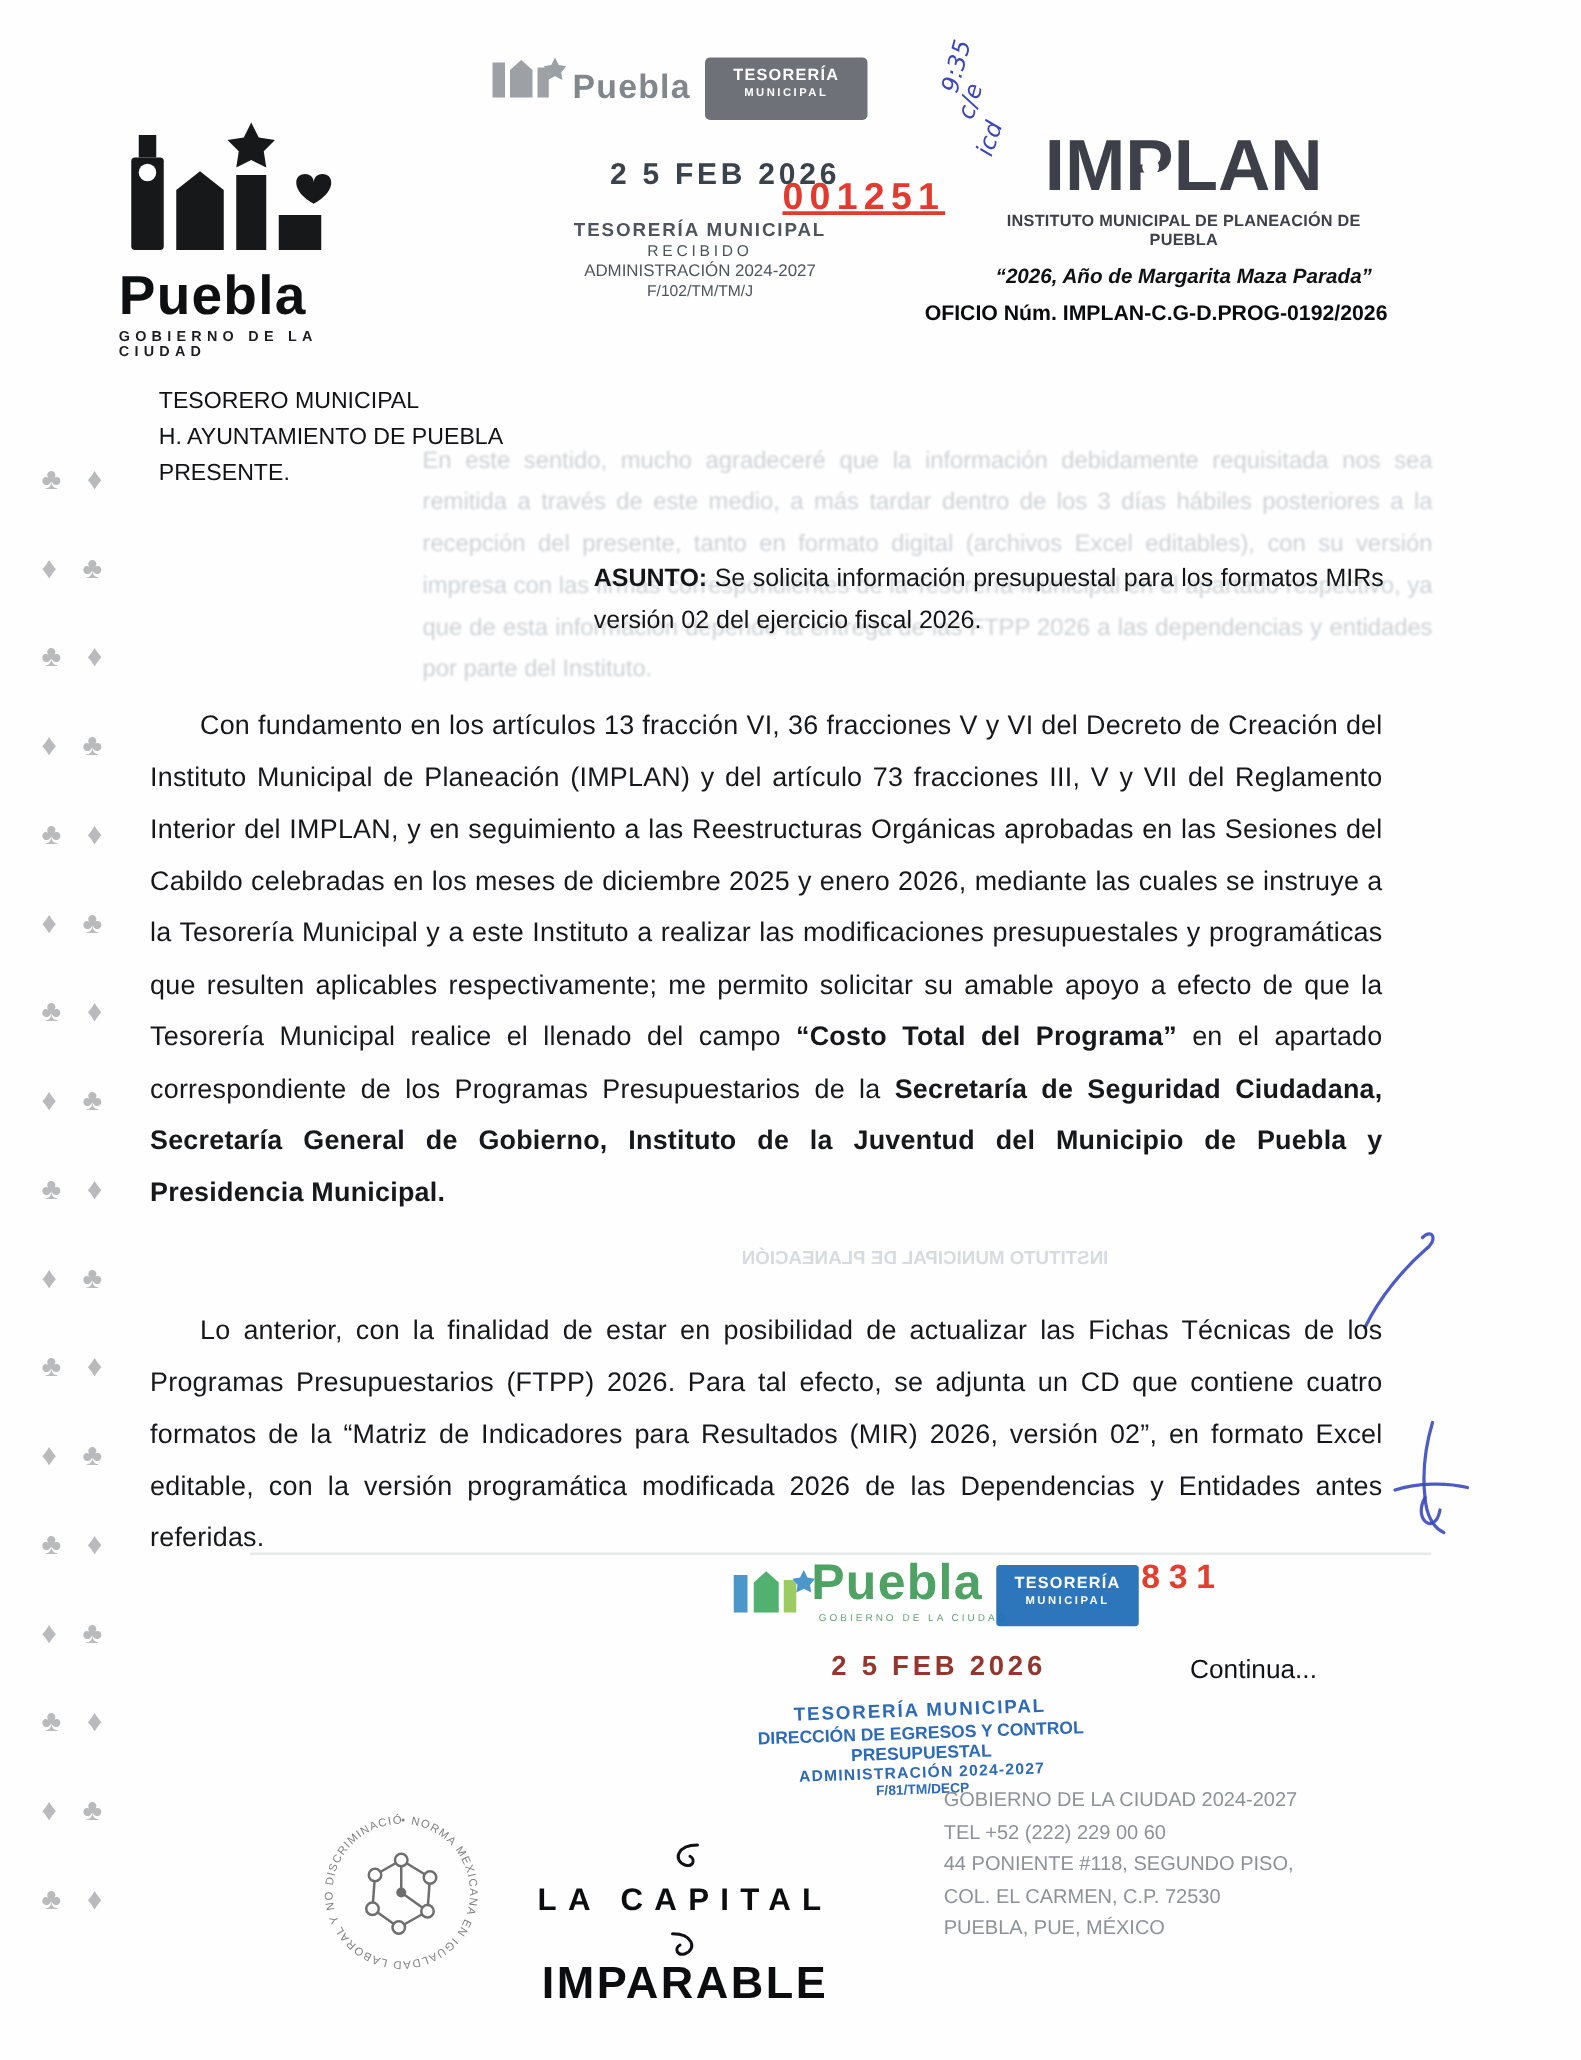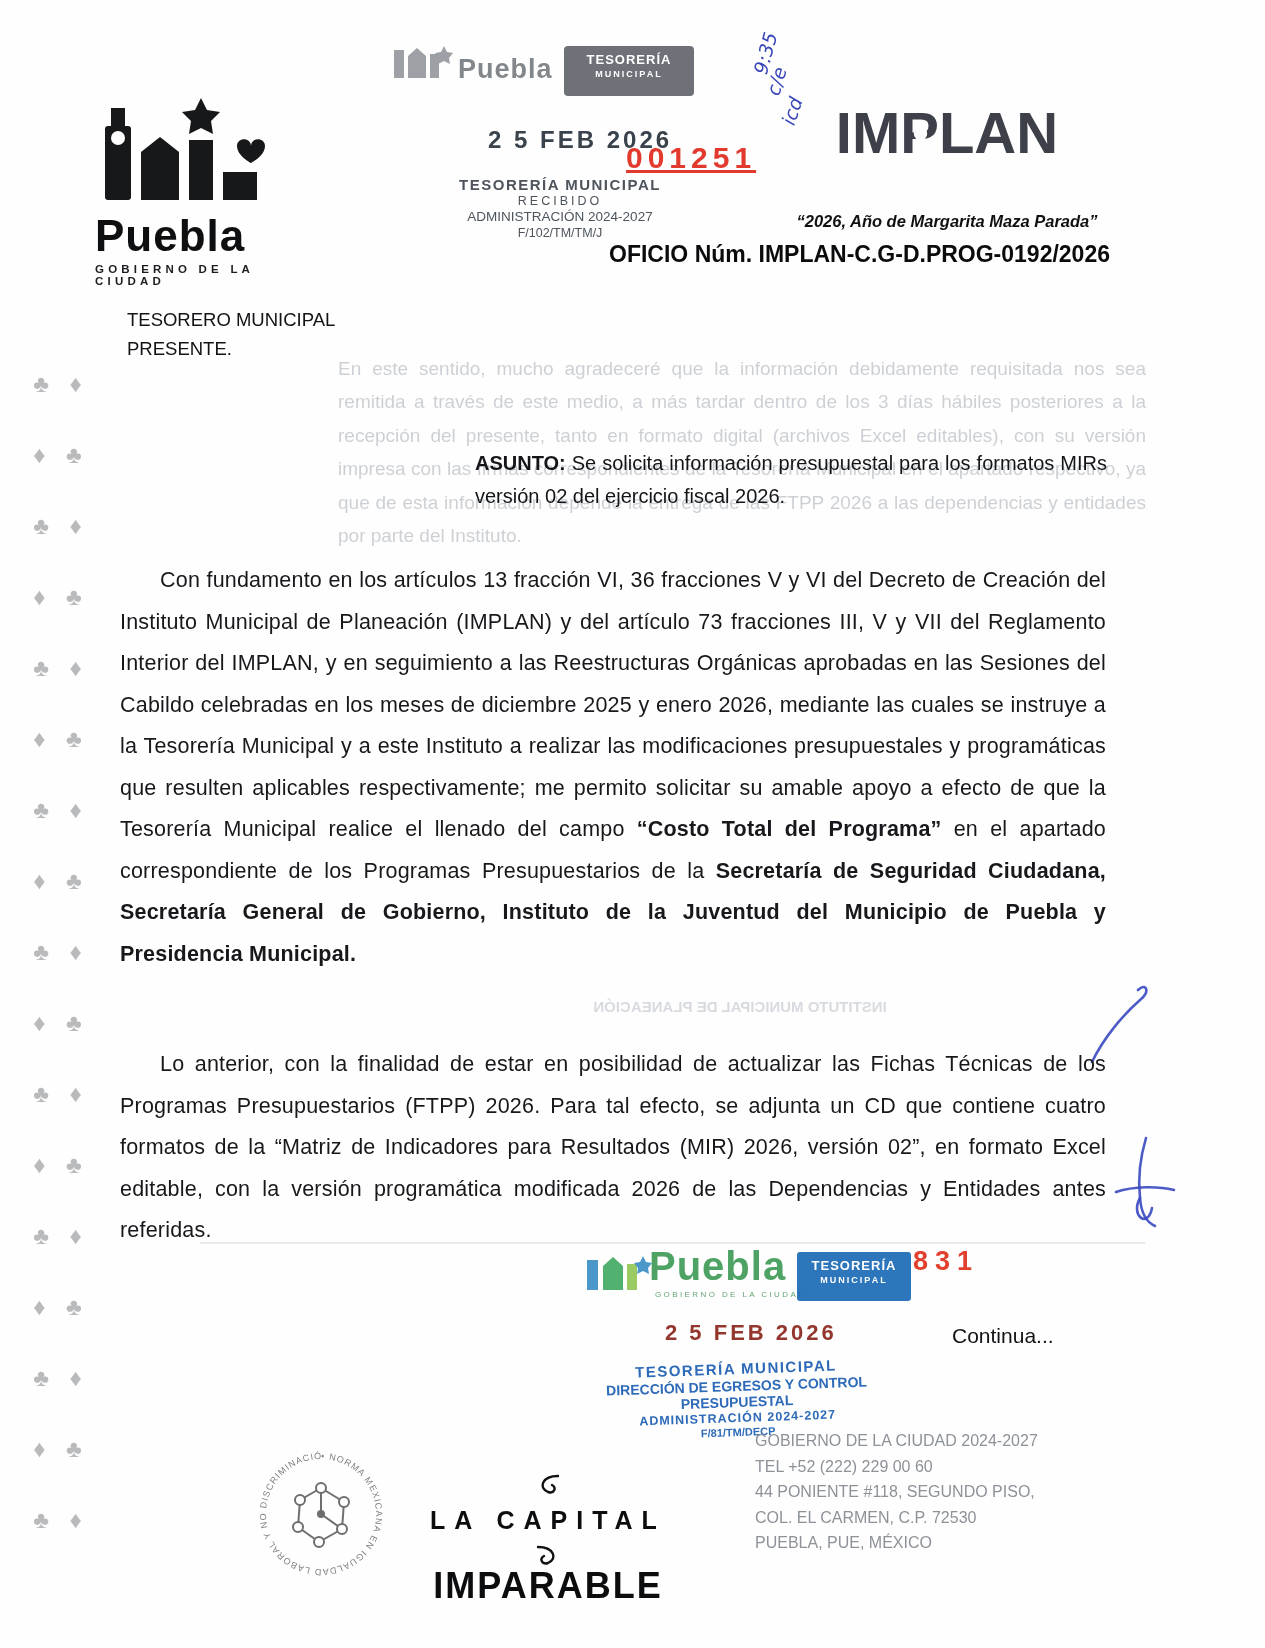--- a/index.html
+++ b/index.html
@@ -41,21 +41,21 @@
   .hand.a{left:744px;top:42px;transform:rotate(-75deg);}
   .hand.b{left:762px;top:70px;transform:rotate(-74deg);}
   .hand.c{left:778px;top:100px;transform:rotate(-71deg);}
 
   
   .implan{left:782px;top:104px;width:330px;text-align:center;}
   .implan-brand{position:relative;font-size:58px;font-weight:900;color:#3e4049;line-height:1;letter-spacing:0;}
   .implan-drop{position:absolute;left:131px;top:16px;}
   .implan-sub{font-size:13px;font-weight:700;color:#3e4049;margin-top:7px;letter-spacing:.2px;}
   .motto{left:782px;top:212px;width:330px;text-align:center;font-style:italic;font-weight:700;font-size:16.5px;color:#101113;}
-  .oficio{left:570px;top:241px;width:540px;text-align:right;font-weight:800;font-size:23px;color:#0a0b0d;}
+  .oficio{left:570px;top:241px;width:540px;text-align:right;font-weight:800;font-size:17px;color:#0a0b0d;}
 
   
   .recipient{left:127px;top:305px;line-height:29px;font-size:18.5px;color:#121316;}
   .recipient .r-name{font-weight:800;font-size:19.5px;}
 
   
   .ghost-par{left:338px;top:352px;width:808px;font-size:19px;line-height:33.4px;text-align:justify;
     color:#6f7a85;opacity:.34;filter:blur(.7px);z-index:0;}
   .ghost-mirror{left:540px;top:998px;width:400px;text-align:center;transform:scaleX(-1);
     font-size:15px;font-weight:700;color:#8a93a0;opacity:.33;filter:blur(.5px);z-index:0;}
@@ -172,27 +172,29 @@
   <span class="hand b">c/e</span>
   <span class="hand c">icd</span>
 
   <div class="abs implan">
     <div class="implan-brand">
       <span>IMPLAN</span>
       <svg class="implan-drop" width="15" height="21" viewBox="0 0 18 24">
         <path d="M9 0 C9 0 17 10 17 16 A8 8 0 1 1 1 16 C1 10 9 0 9 0 Z" fill="#fdfdfd"></path>
       </svg>
     </div>
+    <div class="implan-sub">INSTITUTO MUNICIPAL DE PLANEACIÓN DE PUEBLA</div>
   </div>
 
   <div class="abs motto">“2026, Año de Margarita Maza Parada”</div>
   <div class="abs oficio">OFICIO Núm. IMPLAN-C.G-D.PROG-0192/2026</div>
 
   <div class="abs recipient">
     <div>TESORERO MUNICIPAL</div>
+    <div>H. AYUNTAMIENTO DE PUEBLA</div>
     <div>PRESENTE.</div>
   </div>
 
   <div class="abs ghost-par">En este sentido, mucho agradeceré que la información debidamente requisitada nos sea remitida a través de este medio, a más tardar dentro de los 3 días hábiles posteriores a la recepción del presente, tanto en formato digital (archivos Excel editables), con su versión impresa con las firmas correspondientes de la Tesorería Municipal en el apartado respectivo, ya que de esta información depende la entrega de las FTPP 2026 a las dependencias y entidades por parte del Instituto.</div>
   <div class="abs ghost-mirror">INSTITUTO MUNICIPAL DE PLANEACIÓN</div>
 
   <div class="abs subject">
     <b>ASUNTO:</b><span> Se solicita información presupuestal para los formatos MIRs versión 02 del ejercicio fiscal 2026.</span>
   </div>
 

